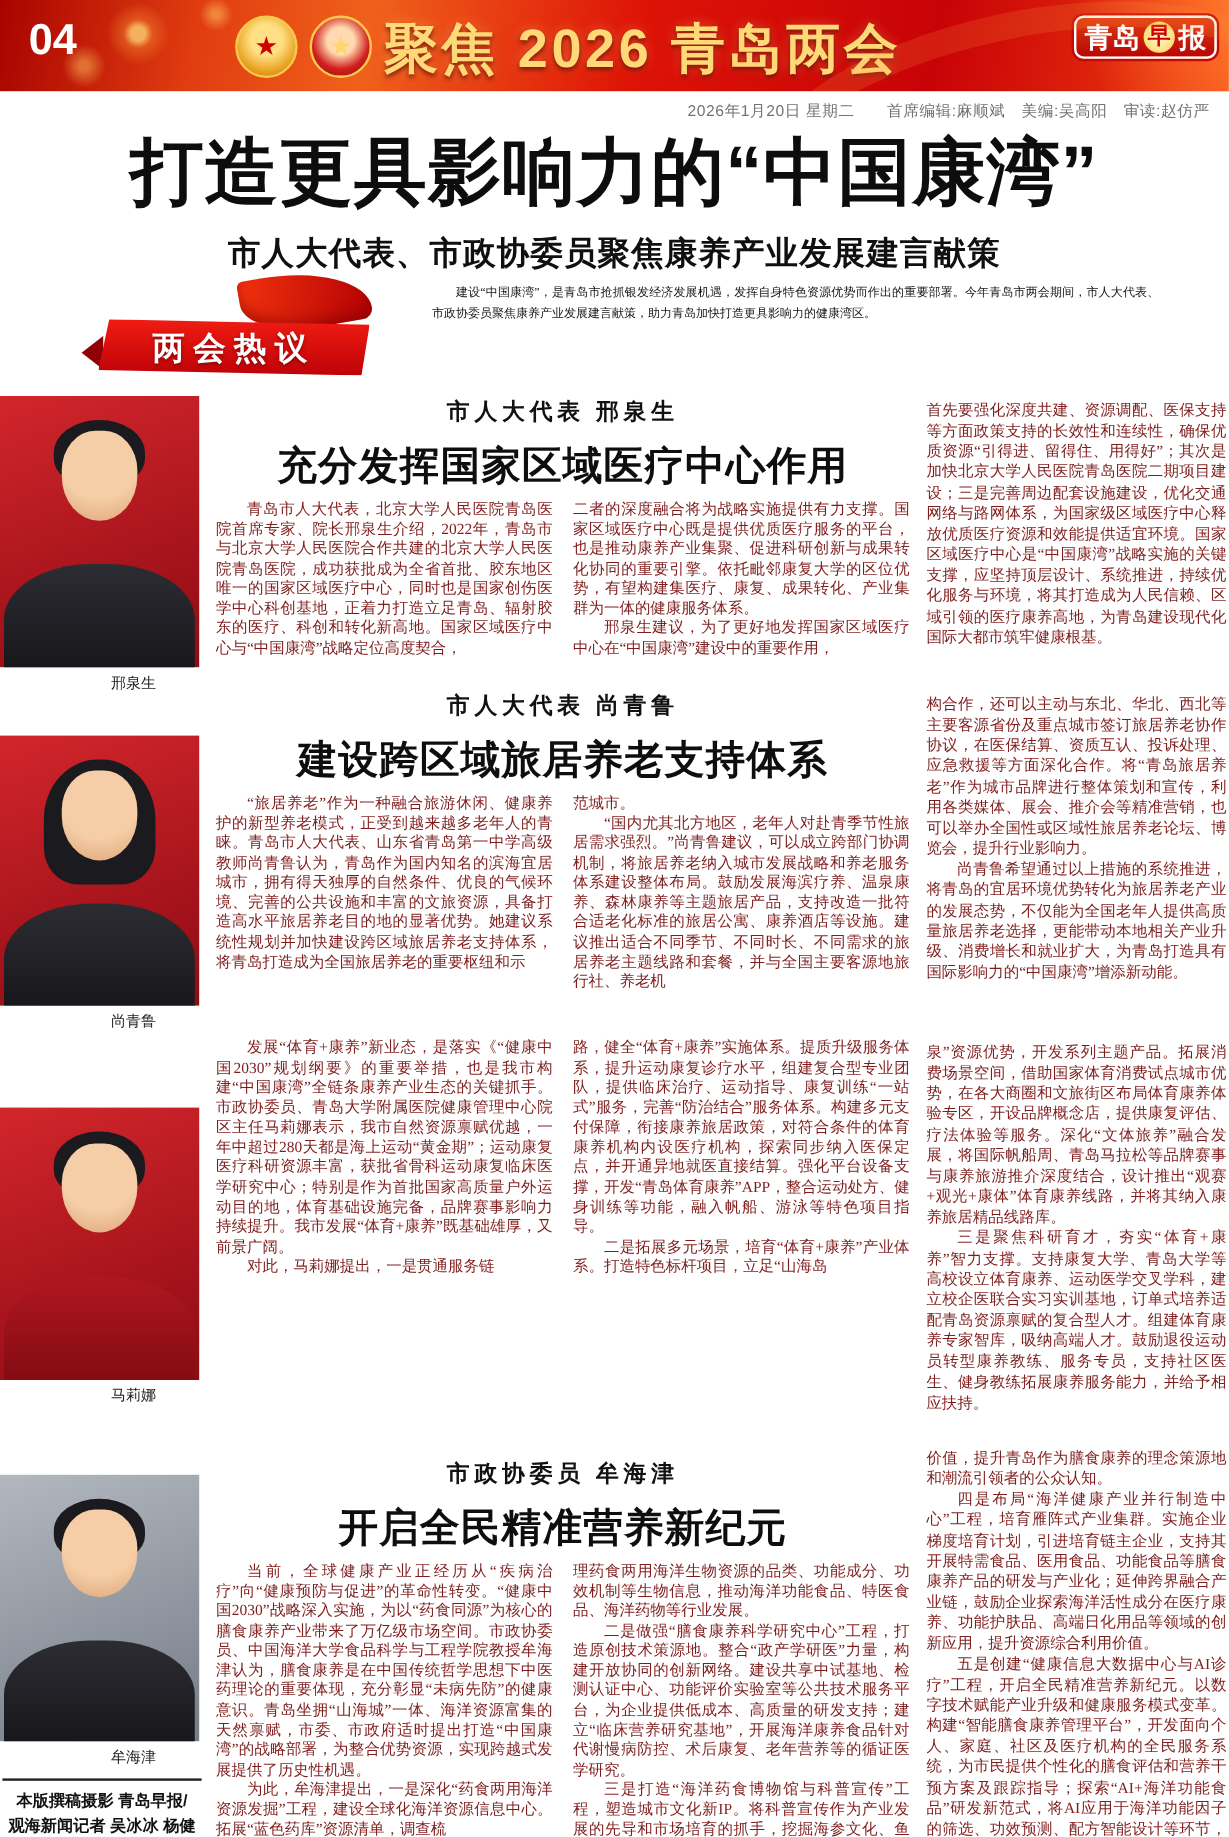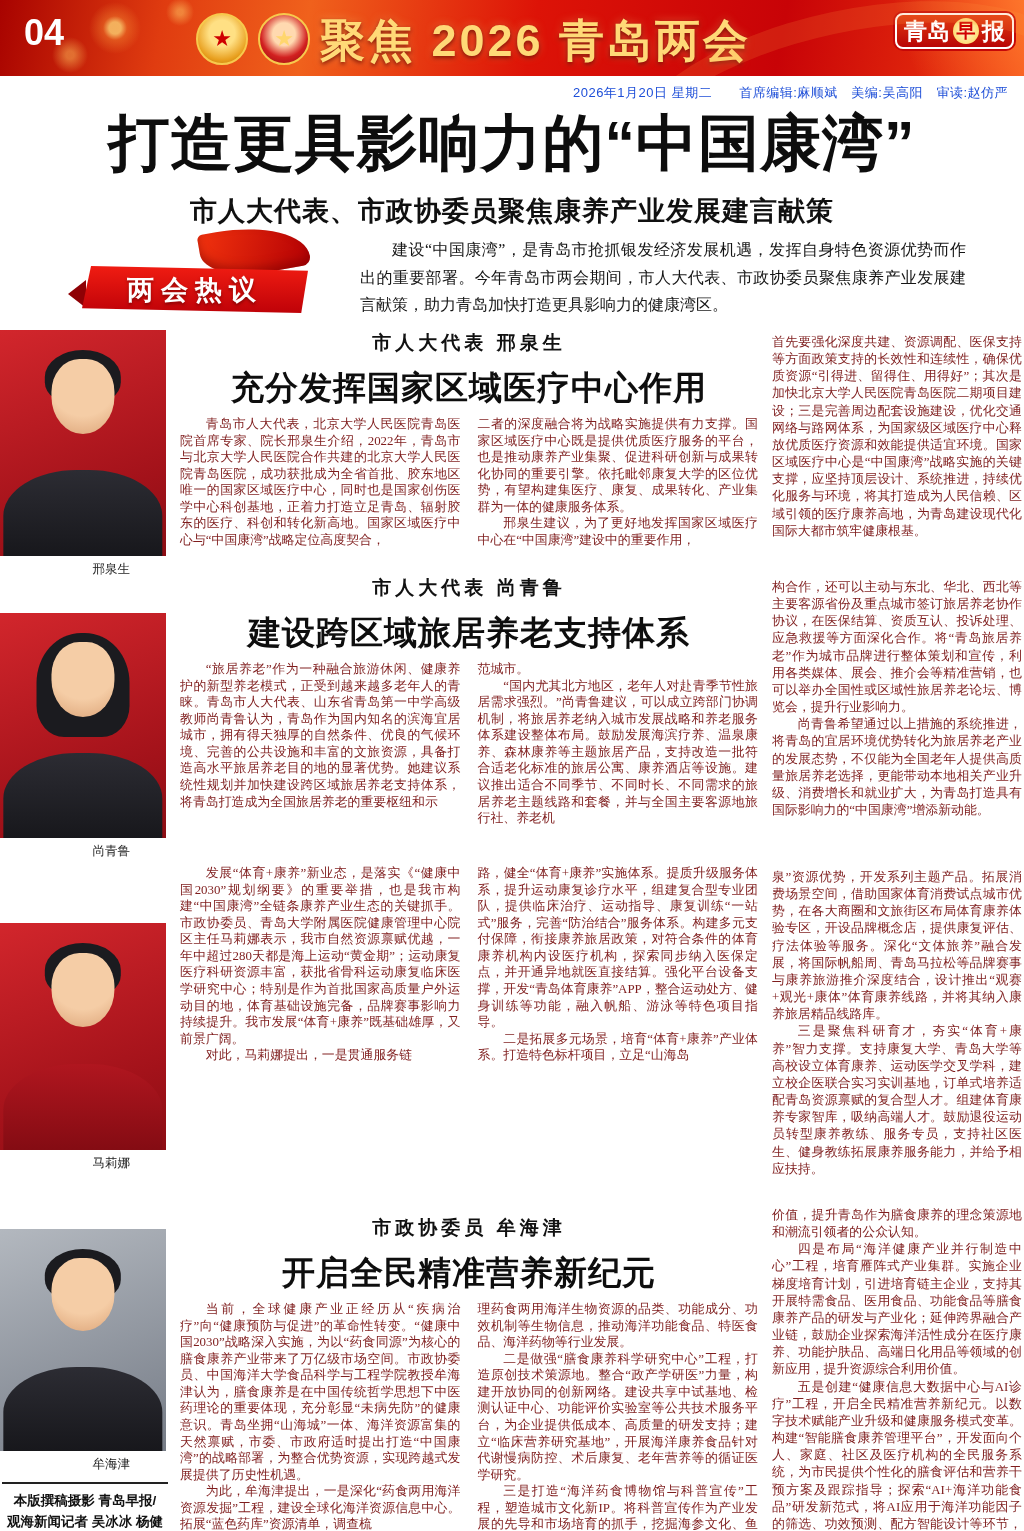--- a/index.html
+++ b/index.html
@@ -28,21 +28,21 @@
   .masthead{position:absolute;right:10px;top:13px;display:flex;align-items:center;gap:2px;
     background:linear-gradient(#e23a10,#b80606);border:2px solid #fff;border-radius:8px;
     padding:3px 7px;box-shadow:0 0 0 2px #c50808;margin-left:47px;}
   .mh-char{color:#fff;font:900 23px/1 "Liberation Sans",sans-serif;}
   .mh-sun{width:26px;height:26px;border-radius:50%;margin:0 1px;
     background:radial-gradient(#fff8da,#ffd24a);color:#d00000;
     font:900 19px/26px "Liberation Sans",sans-serif;text-align:center;}
 
   
   .dateline{position:absolute;top:84px;left:0;right:16px;text-align:right;
-    font:13px "Liberation Sans",sans-serif;color:#1d4ed8;letter-spacing:.5px;}
+    font:13px "Liberation Sans",sans-serif;color:#737373;letter-spacing:.5px;}
 
   
   .headline{position:absolute;top:108px;left:0;width:100%;text-align:center;
     font:900 61px/1.15 "Liberation Sans",sans-serif;color:#0d0d0d;letter-spacing:1px;}
   .subhead{position:absolute;top:193px;left:0;width:100%;text-align:center;
     font:700 27px "Liberation Sans",sans-serif;color:#101010;letter-spacing:1px;}
 
   
   .intro-row{position:absolute;top:236px;left:82px;width:888px;display:flex;align-items:flex-start;}
   .ribbon-wrap{position:relative;width:242px;height:76px;flex:none;margin-top:4px;}
@@ -50,21 +50,21 @@
     background:linear-gradient(115deg,#f2330e,#b40004);border-radius:6px 95% 10px 70%;
     transform:rotate(-10deg);box-shadow:inset 0 -6px 10px rgba(120,0,0,.5);}
   .ribbon-band{position:absolute;top:26px;left:0;width:226px;height:47px;
     background:linear-gradient(180deg,#f01c12,#bf0208);
     clip-path:polygon(4% 0%,100% 10%,97% 100%,0% 90%);
     display:flex;align-items:center;justify-content:center;
     font:900 27px "Liberation Sans",sans-serif;color:#fff;letter-spacing:7px;
     text-shadow:0 2px 3px rgba(90,0,0,.6);}
   .ribbon-tail{position:absolute;top:40px;left:-14px;width:0;height:0;
     border-top:14px solid transparent;border-bottom:14px solid transparent;border-right:18px solid #8f0105;}
-  .intro-text{margin-left:36px;width:606px;font-size:16px;line-height:1.72;
+  .intro-text{margin-left:36px;width:606px;font-size:10px;line-height:1.72;
     text-align:justify;text-indent:2em;color:#151515;}
 
   
   .content{position:absolute;top:330px;left:0;width:1022px;}
   .sec{display:grid;grid-template-columns:166px 578px 250px;column-gap:14px;align-items:start;}
   .s1{height:245px;} .s2{height:290px;} .s3{height:350px;} .s4{height:316px;}
 
   .photo-cell{width:142px;}
   .portrait{position:relative;width:166px;overflow:hidden;}
   .p-red{background:linear-gradient(160deg,#d2262c 0%,#a3121a 70%,#8c0d13 100%);}

